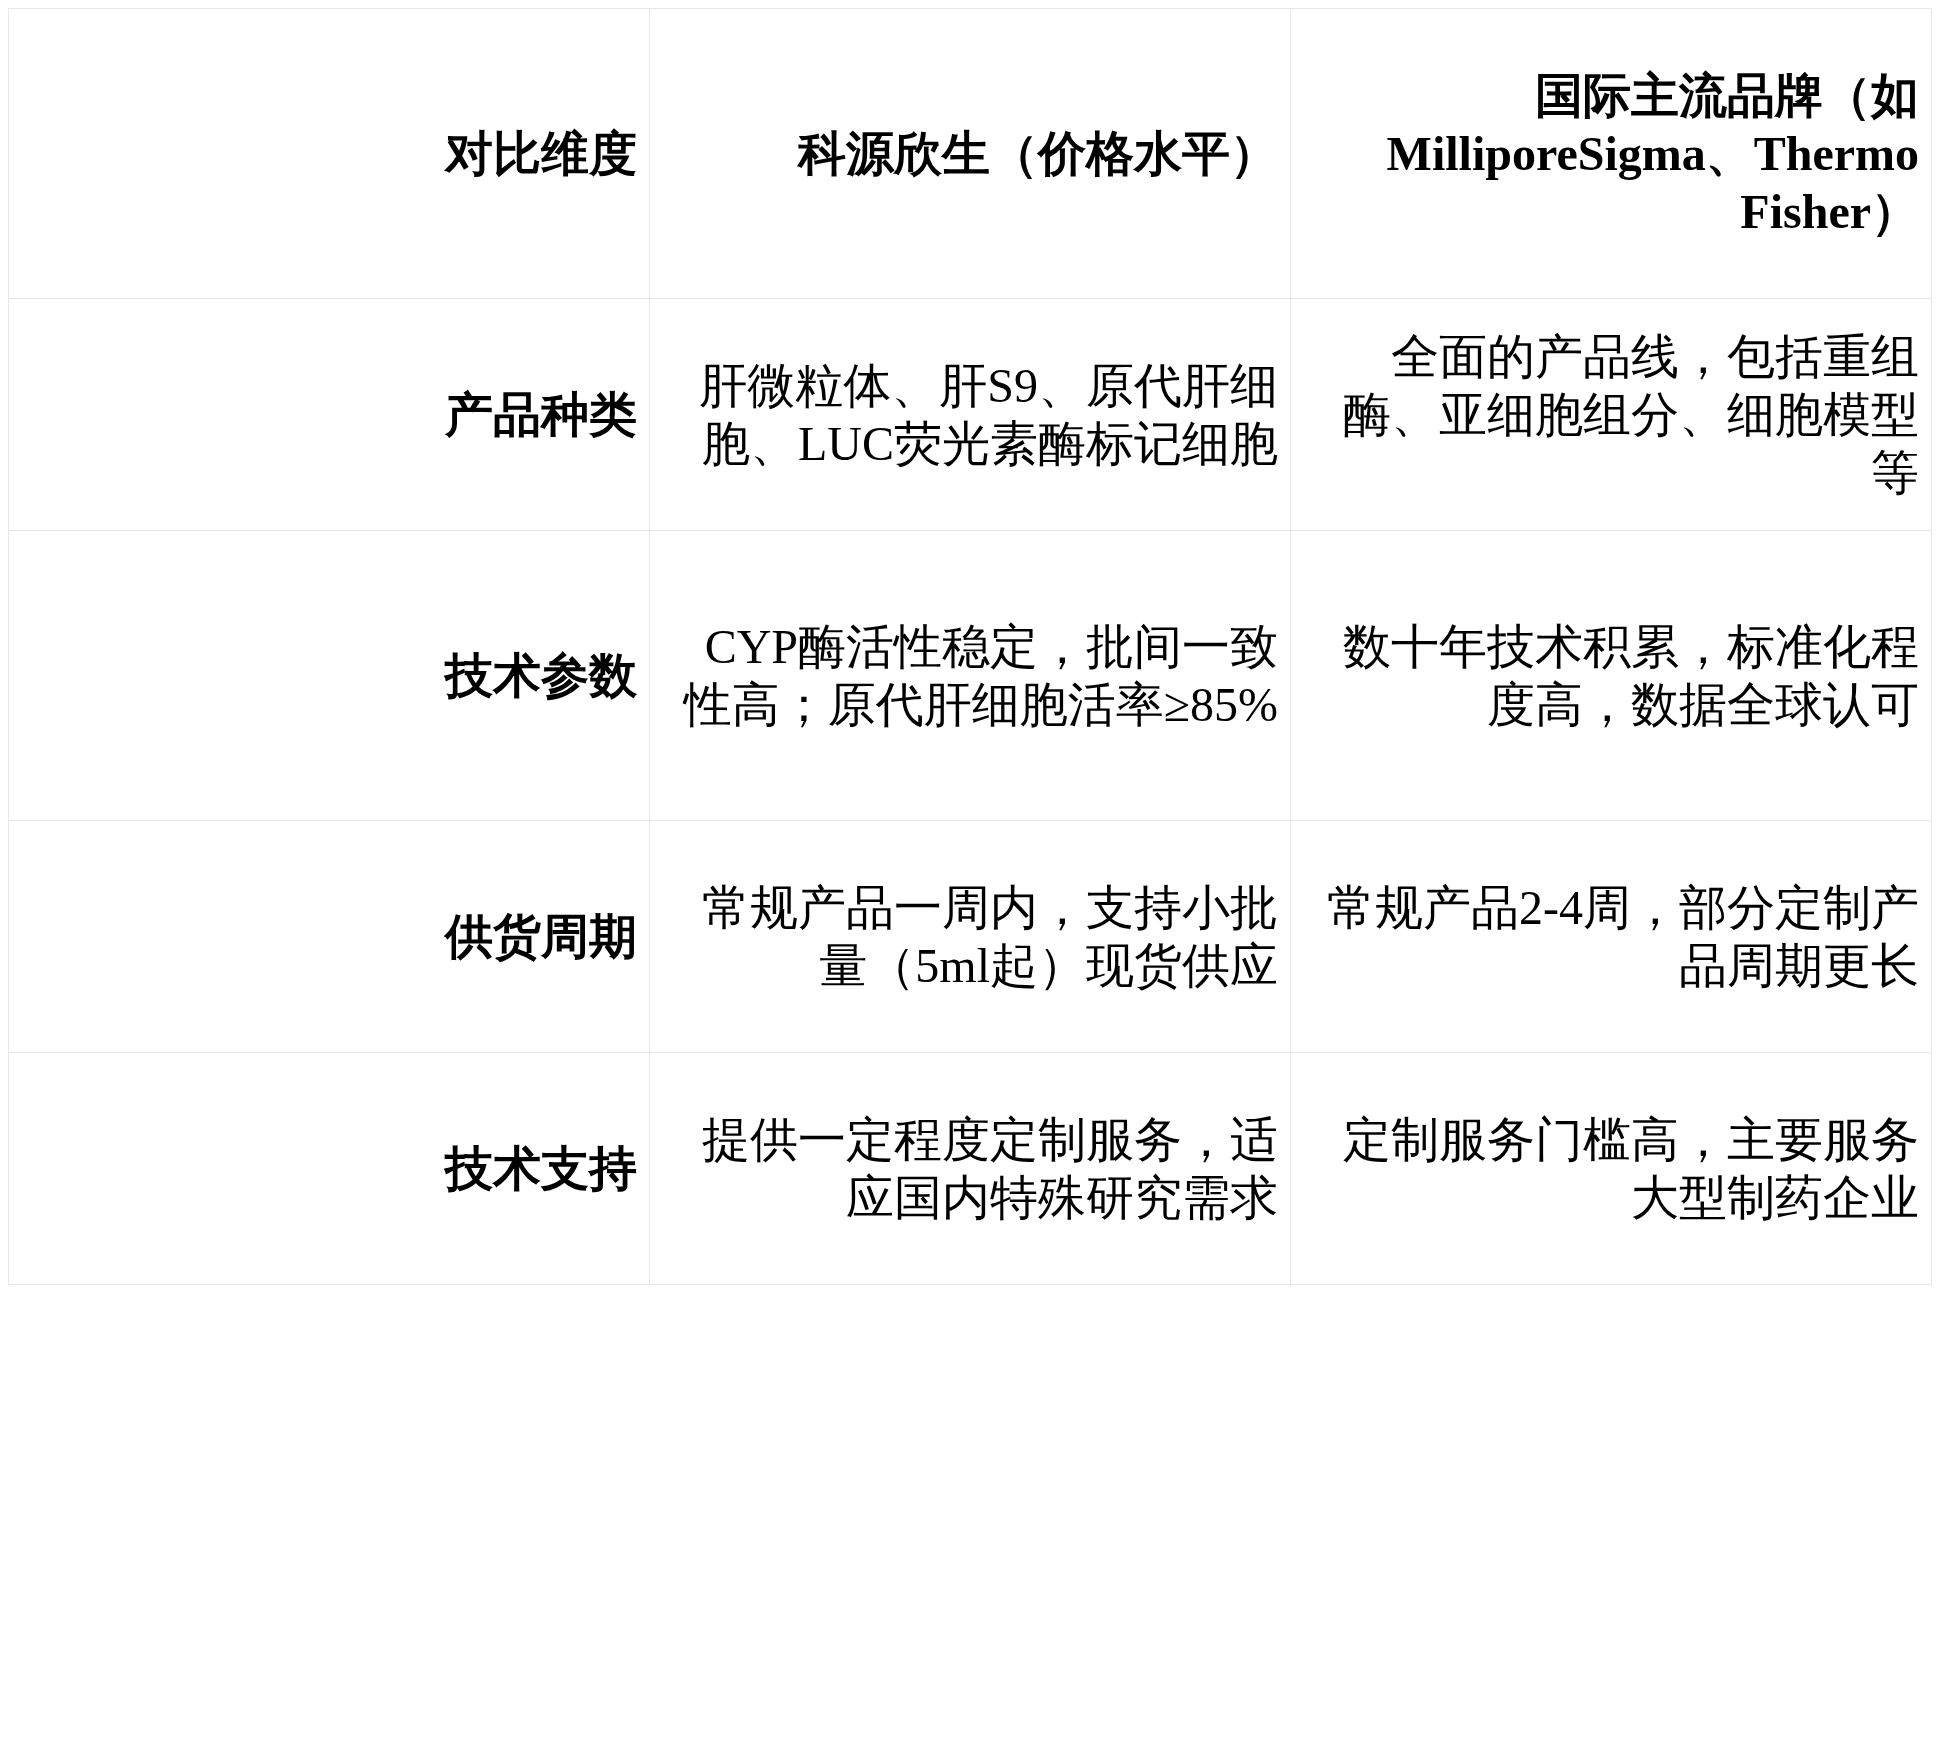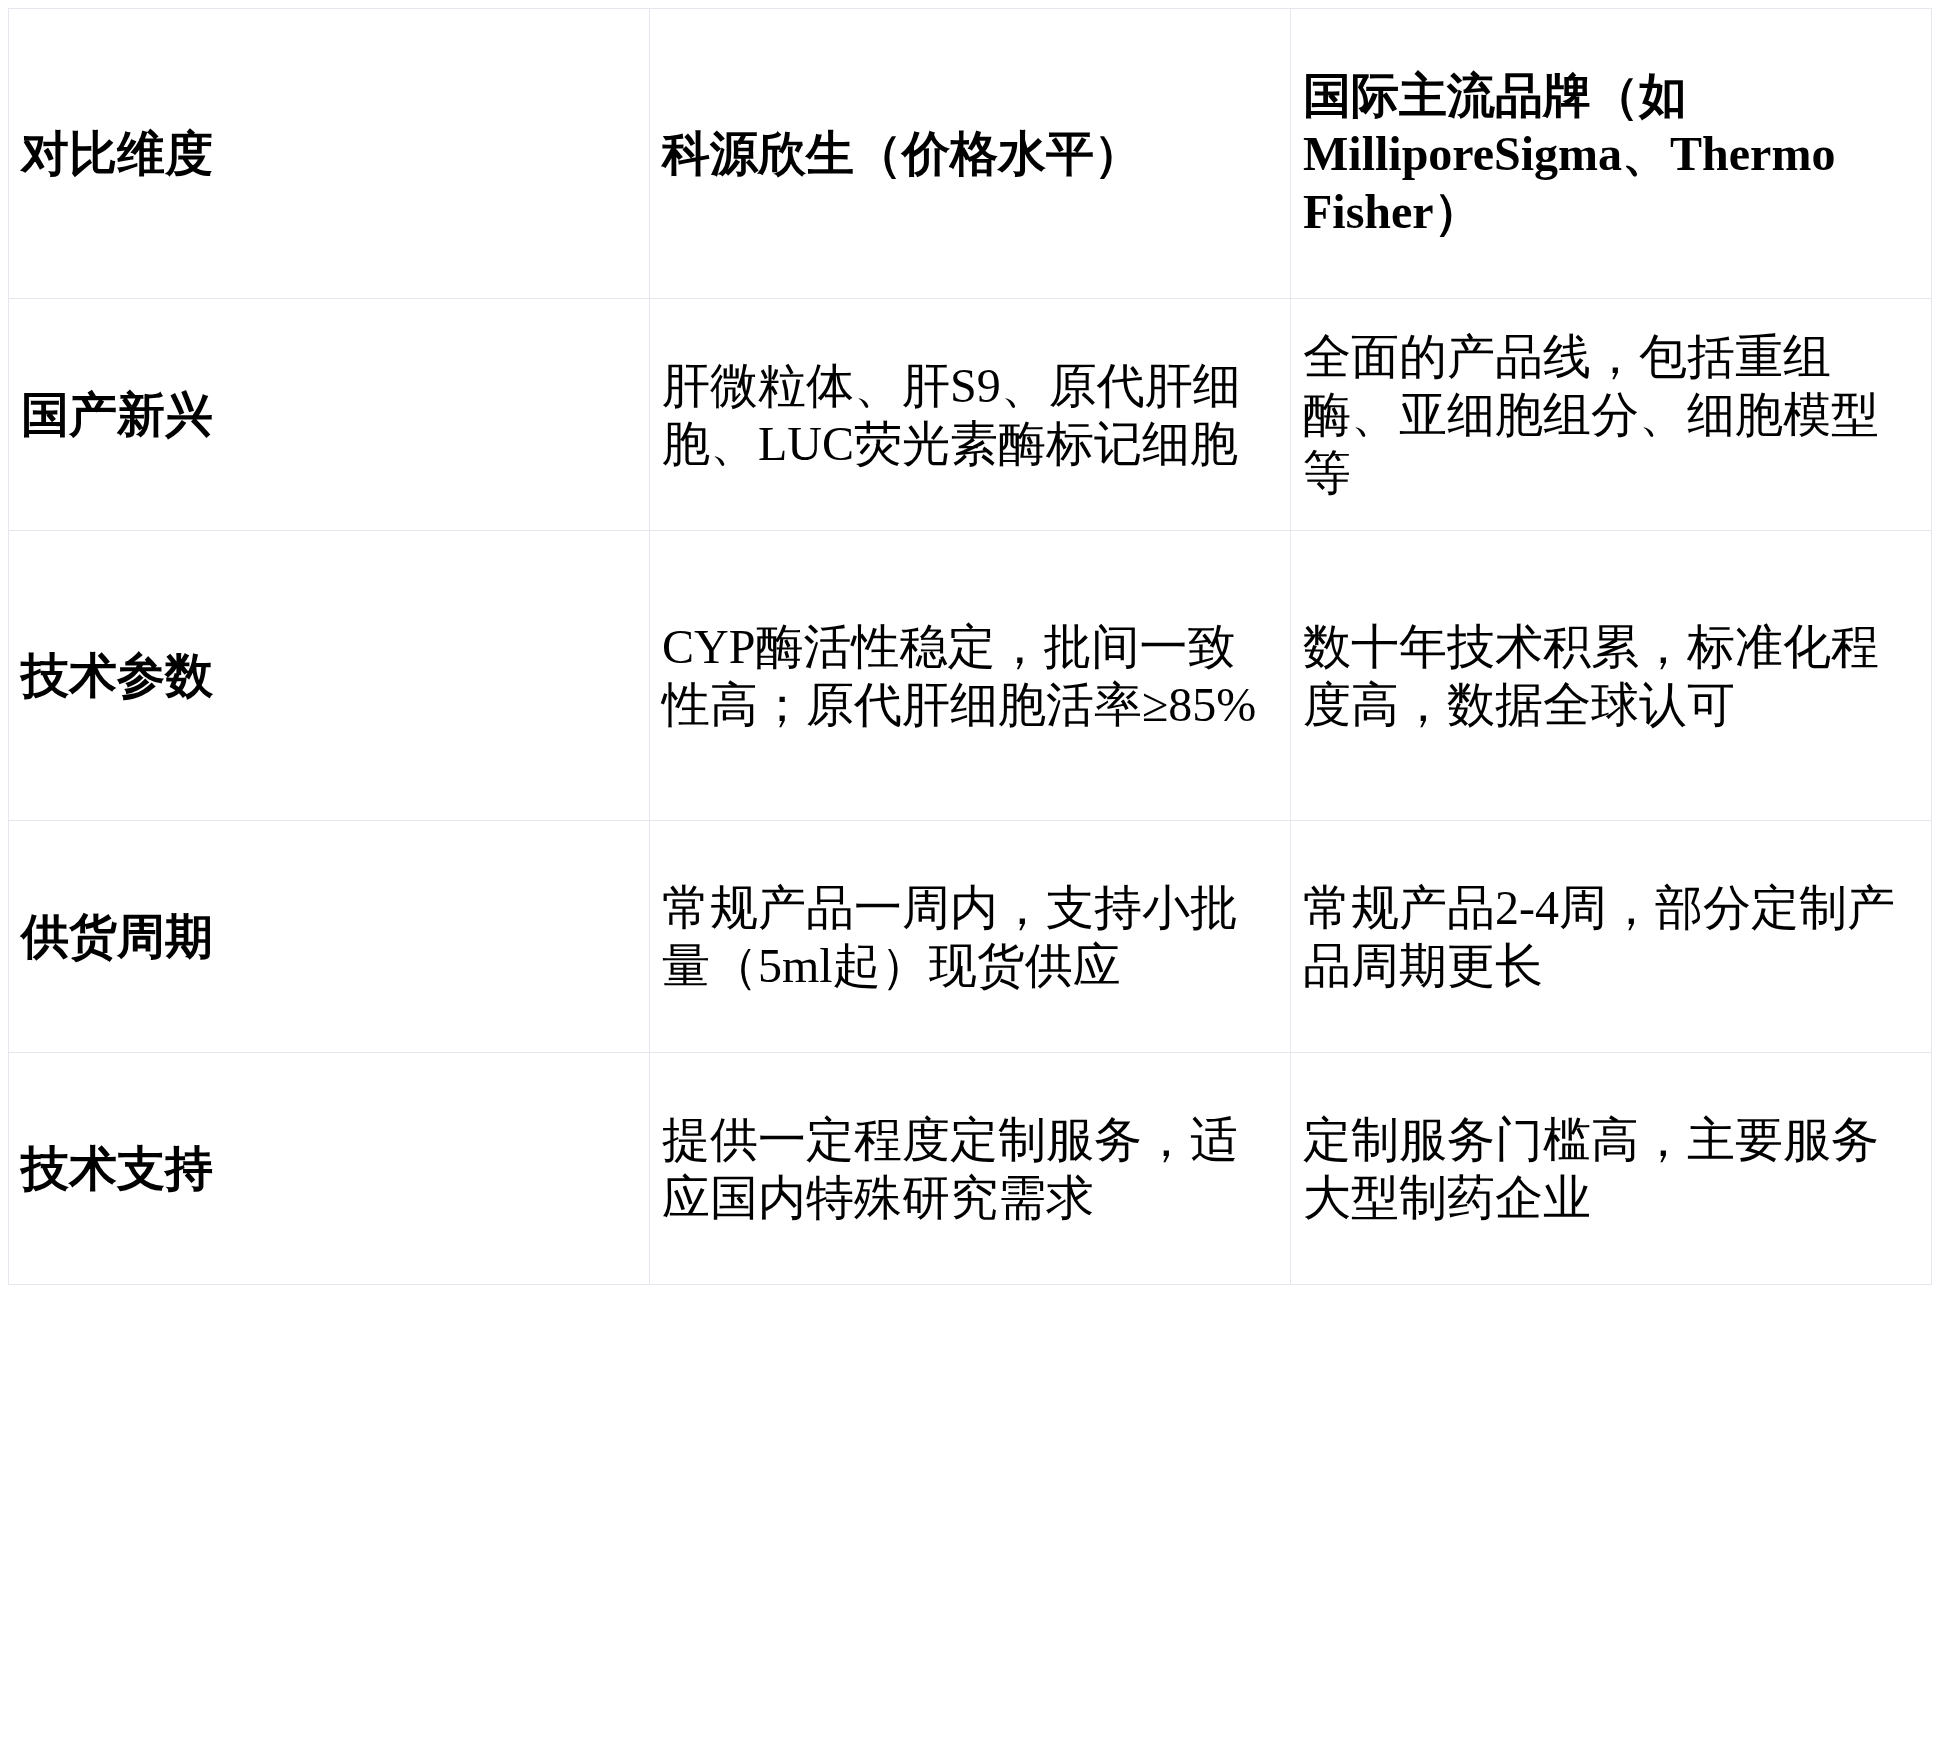--- a/index.html
+++ b/index.html
@@ -25,21 +25,21 @@
     left: 8px;
     width: 1924px;
     border-collapse: collapse;
     table-layout: fixed;
     background: #ffffff;
   }
   table.cmp-table col { width: 641px; }
   table.cmp-table td, table.cmp-table th {
     border: 1px solid #e6e6ee;
     vertical-align: middle;
-    text-align: left;
+    text-align: right;
     padding: 8px 12px;
     font-size: 48px;
     line-height: 58px;
     font-weight: 400;
     word-break: break-word;
     overflow-wrap: break-word;
     background: #ffffff;
   }
   table.cmp-table tr.row-header td,
   table.cmp-table td.dim-cell {
@@ -60,21 +60,21 @@
         <col>
     </colgroup>
     <tbody>
       <tr class="row-header h-header">
         <td>对比维度</td>
         <td>科源欣生（价格水平）</td>
         <td>国际主流品牌（如MilliporeSigma、Thermo Fisher）</td>
       </tr>
 
       <tr class="h-short">
-        <td class="dim-cell">国产新兴</td>
+        <td class="dim-cell">产品种类</td>
         <td>肝微粒体、肝S9、原代肝细胞、LUC荧光素酶标记细胞</td>
         <td>全面的产品线，包括重组酶、亚细胞组分、细胞模型等</td>
       </tr>
 
       <tr class="h-tall">
         <td class="dim-cell">技术参数</td>
         <td>CYP酶活性稳定，批间一致性高；原代肝细胞活率≥85%</td>
         <td>数十年技术积累，标准化程度高，数据全球认可</td>
       </tr>
 

